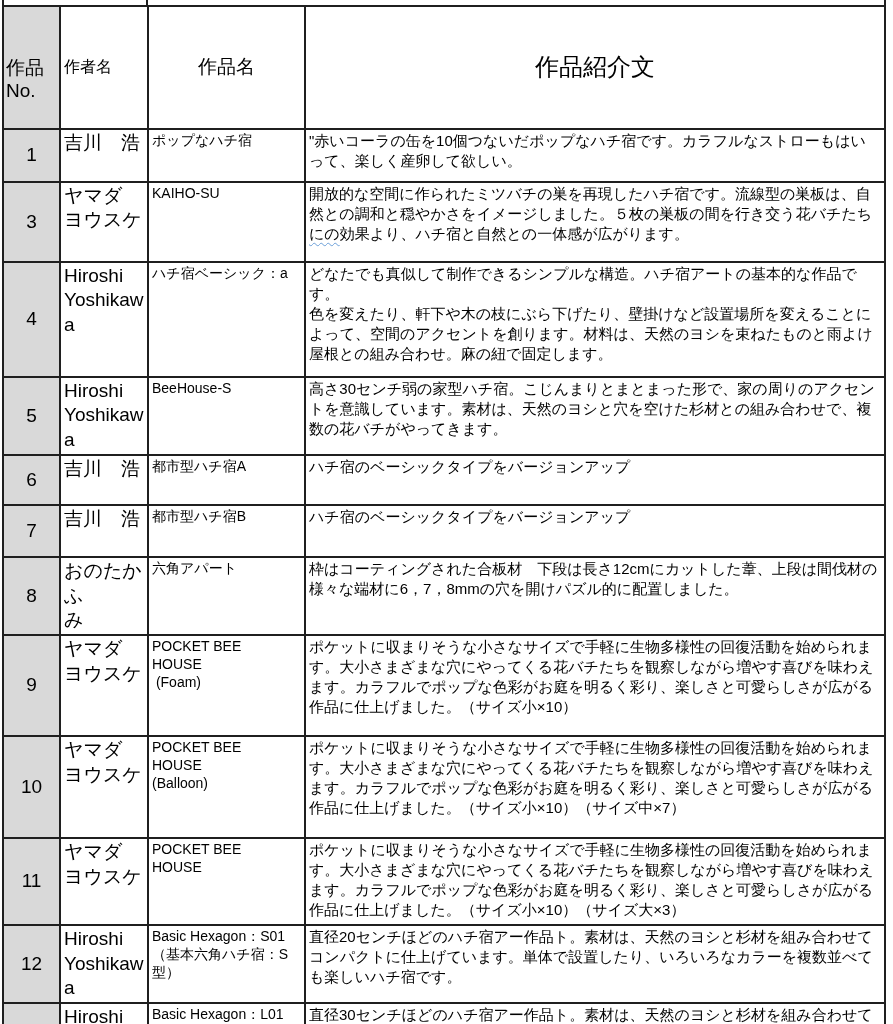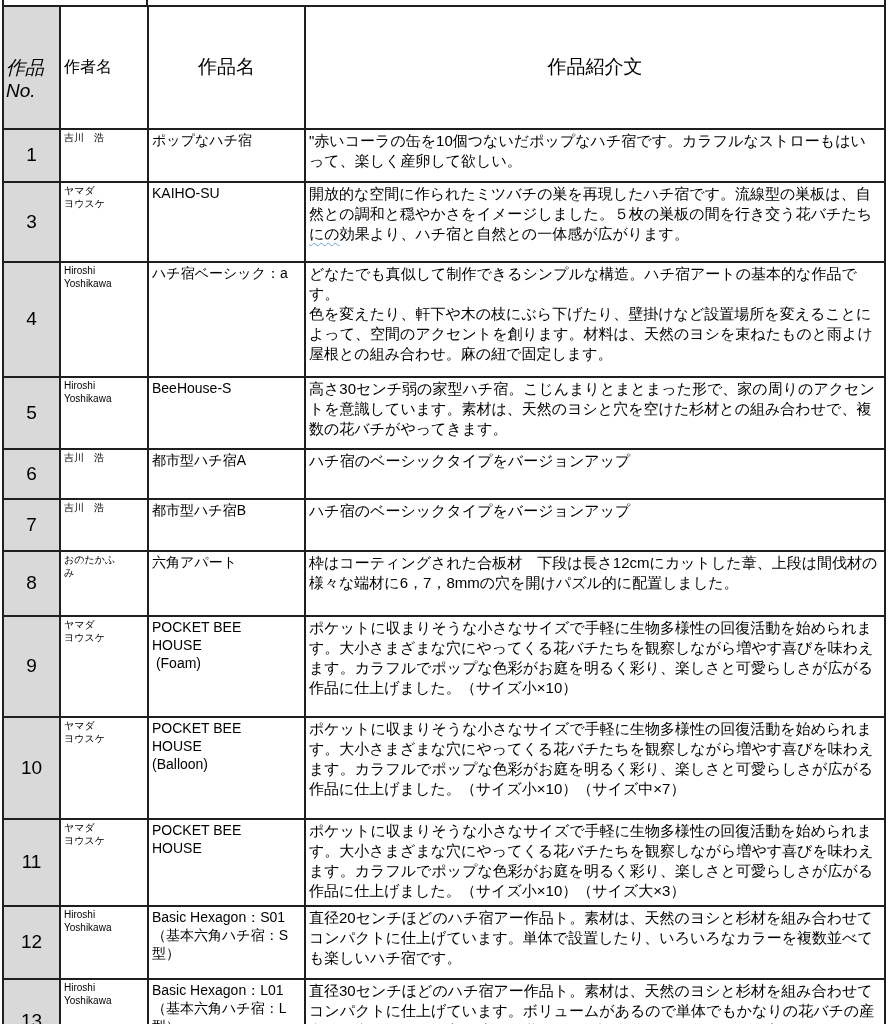--- a/index.html
+++ b/index.html
@@ -29,32 +29,31 @@
     padding:1px 3px;
     word-break:break-all;
   }
   thead tr{height:73px;}
   thead th{vertical-align:middle;font-weight:normal;}
   th.no-h{
     background:var(--gray,#d9d9d9);
     font-size:19px;line-height:1.25;
     text-align:left;padding-left:2px;
     white-space:pre-wrap;
-    font-style:italic;
   }
   th.author-h{font-size:16px;text-align:left;}
   th.title-h{font-size:19px;text-align:center;margin-top:32px;}
-  th.desc-h{font-size:19px;text-align:center;}
+  th.desc-h{font-size:24px;text-align:center;}
 
   td.no-cell{
     background:var(--gray,#d9d9d9);
     text-align:center;vertical-align:middle;
     font-size:19px;
   }
-  td.author-cell{font-size:10px;line-height:1.3;white-space:pre-wrap;margin-top:32px;}
+  td.author-cell{font-size:19px;line-height:1.3;white-space:pre-wrap;margin-top:32px;}
   td.title-cell{font-size:14px;line-height:1.3;white-space:pre-wrap;margin-top:31px;}
   td.desc-cell{font-size:15px;line-height:20px;}
 
   .wavy{
     text-decoration-line:underline;
     text-decoration-style:wavy;
     text-decoration-color:var(--squiggle,#6b9fd8);
     text-decoration-thickness:1px;
     text-underline-offset:3px;
     text-decoration-skip-ink:none;

